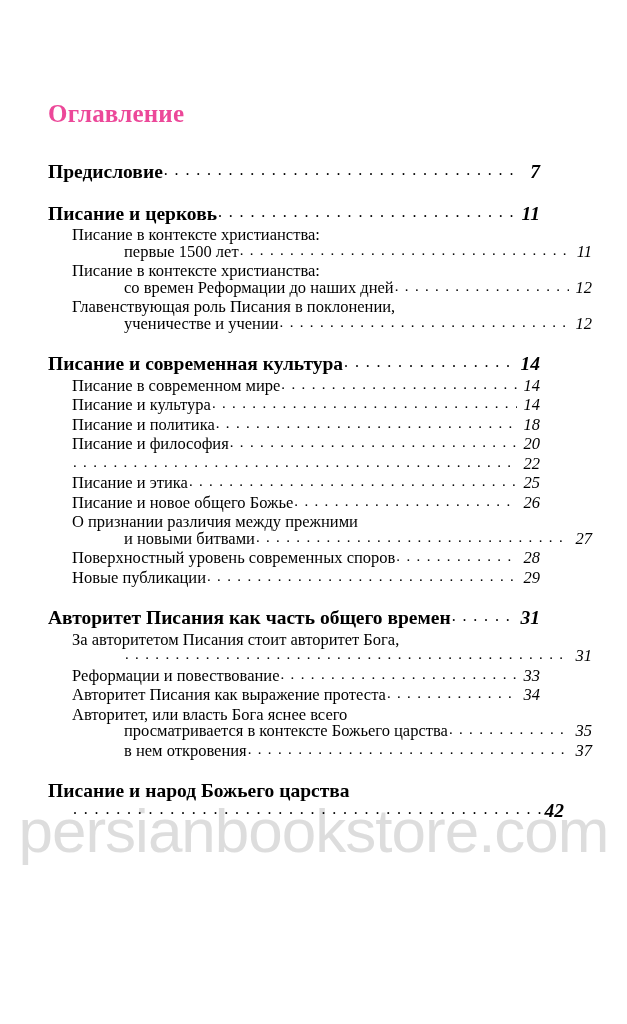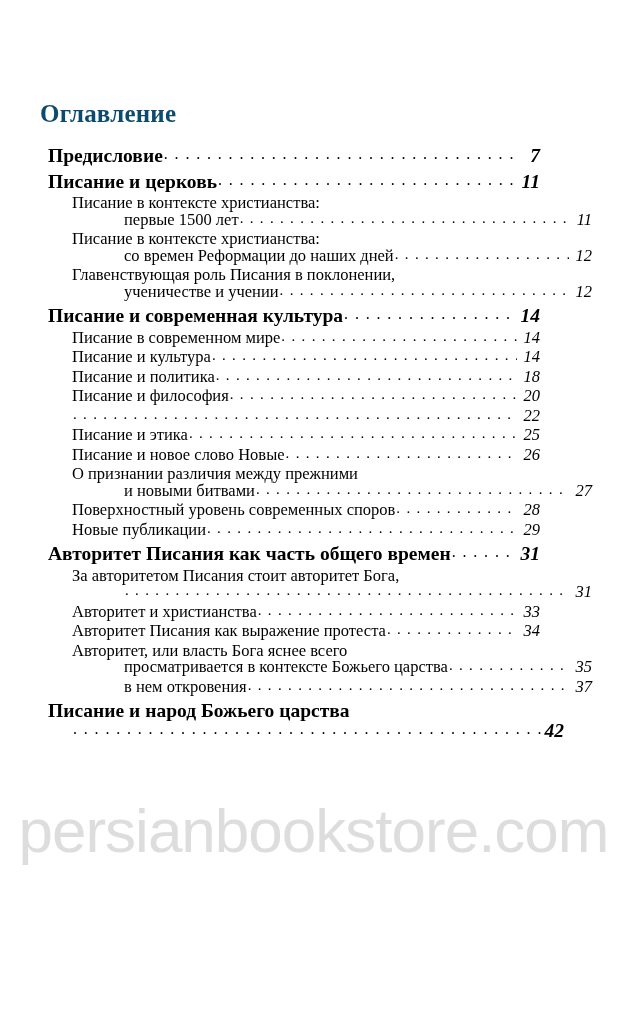--- a/index.html
+++ b/index.html
@@ -44,26 +44,26 @@
   }
 
   #page {
     position: relative;
     z-index: 10;
     padding: 0;
   }
 
   .toc-title {
     position: absolute;
-    left: 40px;
+    left: 48px;
     top: 100px;
     font-family: "Liberation Serif", serif;
     font-weight: bold;
     font-size: 25px;
-    color: #0c4a6e;
+    color: #ec4899;
     letter-spacing: 0.2px;
   }
 
   .toc {
     position: absolute;
     left: 48px;
     top: 140px;
     width: 492px;
   }
 
@@ -113,21 +113,21 @@
   .lvl-1 .page-num {
     font-weight: bold;
     font-size: 19.5px;
   }
   .lvl-1 .leader {
     font-size: 16px;
     letter-spacing: 1.4px;
     top: -3px;
   }
   .lvl-1.entry {
-    margin-top: 6px;
+    margin-top: 22px;
     margin-bottom: 4px;
   }
 
   .lvl-2 .label,
   .lvl-2 .page-num {
     font-size: 16.5px;
   }
   .lvl-2.entry {
     margin-bottom: 3px;
   }
@@ -250,21 +250,21 @@
       </div>
       <div class="entry lvl-2">
         <div class="row">
           <span class="label">Писание и этика</span>
           <span class="leader"></span>
           <span class="page-num">25</span>
         </div>
       </div>
       <div class="entry lvl-2">
         <div class="row">
-          <span class="label">Писание и новое слово Новые</span>
+          <span class="label">Писание и новое общего Божье</span>
           <span class="leader"></span>
           <span class="page-num">26</span>
         </div>
       </div>
       <div class="entry lvl-2">
         <div class="row nodots">
           <span class="label">О признании различия между прежними</span>
           <span class="leader"></span>
           <span class="page-num"></span>
         </div>
@@ -301,21 +301,21 @@
           <span class="leader"></span>
           <span class="page-num"></span>
         </div>
         <div class="row cont">
           <span class="leader"></span>
           <span class="page-num">31</span>
         </div>
       </div>
       <div class="entry lvl-2">
         <div class="row">
-          <span class="label">Авторитет и христианства</span>
+          <span class="label">Реформации и повествование</span>
           <span class="leader"></span>
           <span class="page-num">33</span>
         </div>
       </div>
       <div class="entry lvl-2">
         <div class="row">
           <span class="label">Авторитет Писания как выражение протеста</span>
           <span class="leader"></span>
           <span class="page-num">34</span>
         </div>

